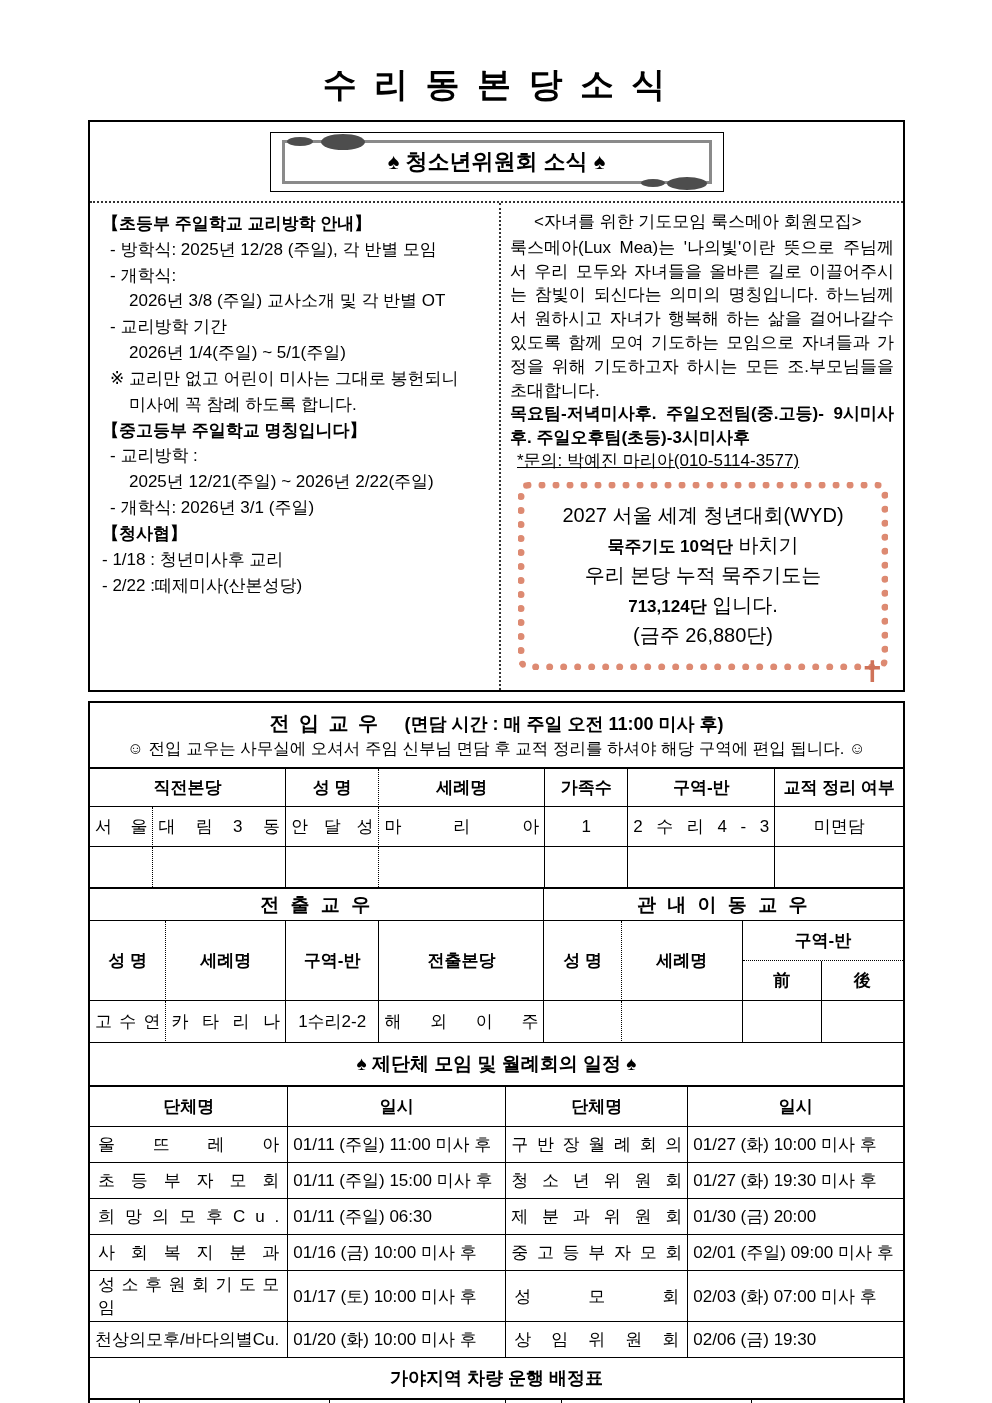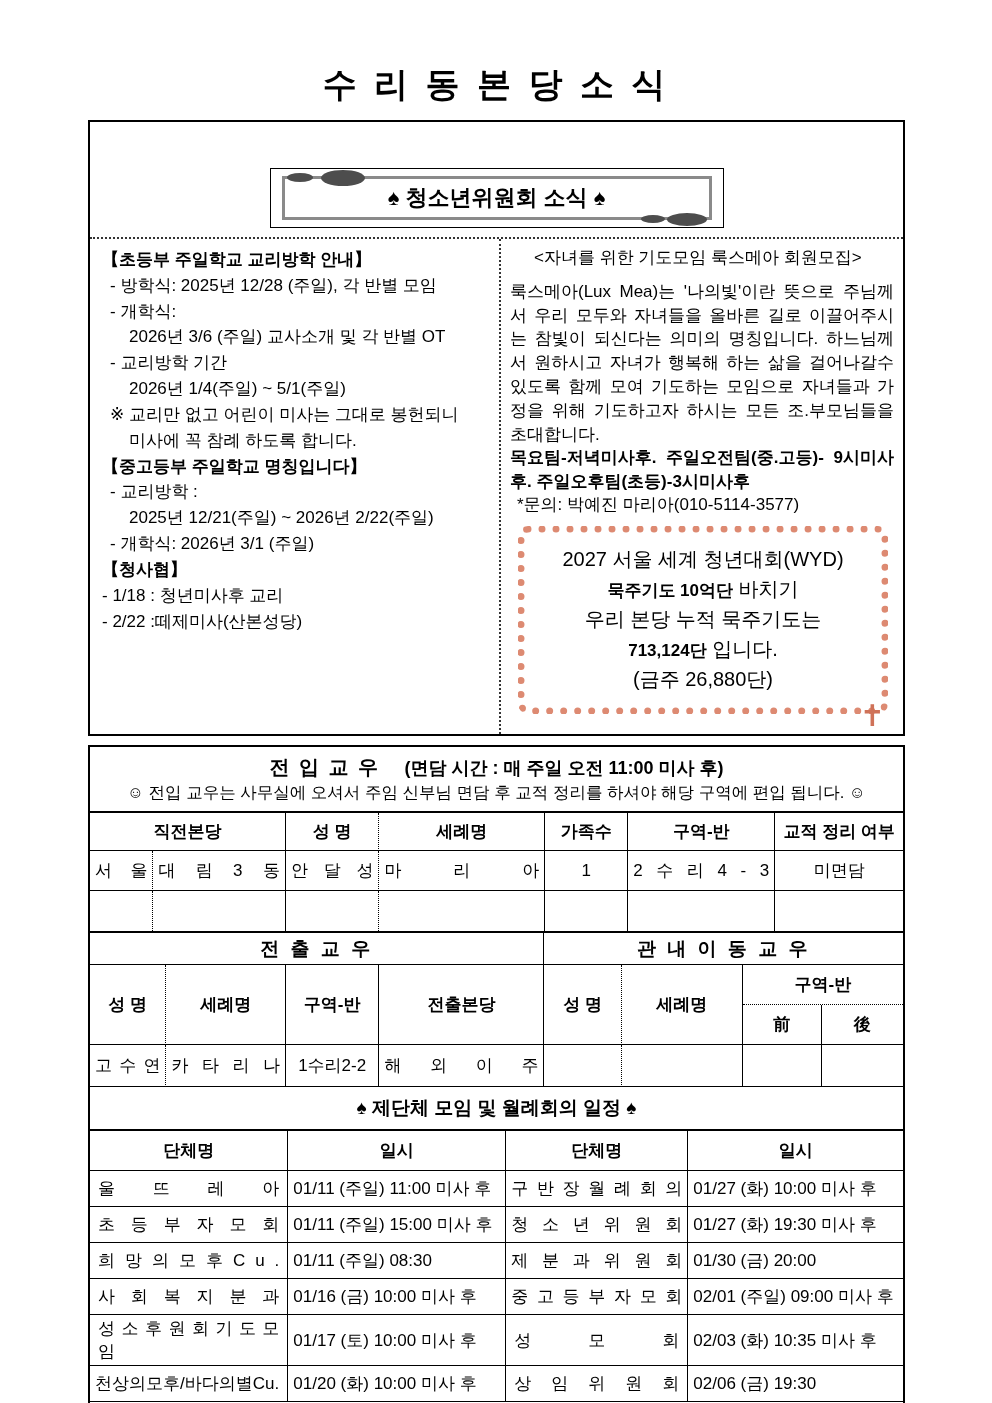--- a/index.html
+++ b/index.html
@@ -2,39 +2,39 @@
 <html><head>
 <meta charset="utf-8">
 <style>
   html,body{margin:0;padding:0;background:#fff;color:#000;}
   body{width:992px;height:1403px;overflow:hidden;font-family:"Liberation Sans","DejaVu Sans",sans-serif;}
   .page-title{text-align:center;font-weight:bold;font-size:34px;letter-spacing:4px;margin:62px 0 12px;}
   .sheet{margin-left:88px;width:817px;box-sizing:border-box;}
 
   
   .box-top{border:2px solid #000;box-sizing:border-box;}
-  .frame-wrap{padding:10px 16px 9px;display:flex;justify-content:center;border-bottom:2px dotted #333;margin-top:36px;}
+  .frame-wrap{padding:10px 16px 9px;display:flex;justify-content:center;border-bottom:2px dotted #333;}
   .frame-outer{position:relative;width:452px;height:58px;border:1px solid #000;background:#fff;}
   .frame-gray{position:absolute;left:11px;right:11px;top:7px;bottom:7px;border:3px solid #8a8a8a;}
   .blob{position:absolute;background:#4d4d4d;border-radius:50%;}
   .blob1{top:4px;left:16px;width:26px;height:9px;}
   .blob2{top:1px;left:50px;width:44px;height:16px;}
   .blob3{bottom:4px;right:58px;width:24px;height:8px;}
   .blob4{bottom:1px;right:16px;width:40px;height:13px;}
   .frame-title{position:absolute;inset:0;display:flex;align-items:center;justify-content:center;font-weight:bold;font-size:22px;}
   .cols{display:flex;align-items:stretch;}
   .col-left{width:409px;box-sizing:border-box;padding:8px 8px 10px 12px;font-size:17px;line-height:1.52;}
   .col-right{flex:1;box-sizing:border-box;border-left:2px dotted #333;padding:7px 9px 8px 9px;font-size:17px;}
   .ln-title{font-weight:bold;}
   .in1{padding-left:8px;}
   .in2{padding-left:27px;}
   .r-title{line-height:1.4;margin-left:24px;}
-  .r-body{text-align:justify;line-height:1.4;margin:10px 0 0;}
+  .r-body{text-align:justify;line-height:1.4;margin:2px 0 0;}
   .r-bold{font-weight:bold;text-align:justify;line-height:1.4;}
-  .r-contact{padding-left:7px;line-height:1.35;}
+  .r-contact{padding-left:7px;line-height:1.35;text-decoration:underline;}
   .rosary{position:relative;margin:9px 6px 12px 8px;border:7px dotted #dd8a72;border-radius:10px;padding:11px 4px 13px;text-align:center;font-size:20px;line-height:1.5;}
   .rosary .b{font-weight:bold;font-size:17px;}
   .crucifix{position:absolute;right:-4px;bottom:-24px;color:#cf7258;font-size:30px;line-height:1;}
 
   
   .box-main{border:2px solid #000;border-bottom-width:3px;margin-top:9px;box-sizing:border-box;}
   .t-in-title{text-align:center;padding-top:7px;font-weight:bold;line-height:1.3;}
   .t-in-title .big{font-size:20px;letter-spacing:2px;}
   .t-in-title .note{font-size:18px;margin-left:20px;}
   .t-in-sub{text-align:center;font-size:16.5px;padding:2px 0 7px;}
@@ -74,21 +74,21 @@
         <div class="blob blob3"></div>
         <div class="blob blob4"></div>
         <div class="frame-title">♠ 청소년위원회 소식 ♠</div>
       </div>
     </div>
     <div class="cols">
       <div class="col-left">
         <div class="ln-title">【초등부 주일학교 교리방학 안내】</div>
         <div class="in1">- 방학식: 2025년 12/28 (주일), 각 반별 모임</div>
         <div class="in1">- 개학식:</div>
-        <div class="in2">2026년 3/6 (주일) 교사소개 및 각 반별 OT</div>
+        <div class="in2">2026년 3/8 (주일) 교사소개 및 각 반별 OT</div>
         <div class="in1">- 교리방학 기간</div>
         <div class="in2">2026년 1/4(주일) ~ 5/1(주일)</div>
         <div class="in1">※ 교리만 없고 어린이 미사는 그대로 봉헌되니</div>
         <div class="in2">미사에 꼭 참례 하도록 합니다.</div>
         <div class="ln-title">【중고등부 주일학교 명칭입니다】</div>
         <div class="in1">- 교리방학 :</div>
         <div class="in2">2025년 12/21(주일) ~ 2026년 2/22(주일)</div>
         <div class="in1">- 개학식: 2026년 3/1 (주일)</div>
         <div class="ln-title">【청사협】</div>
         <div>- 1/18 : 청년미사후 교리</div>
@@ -224,35 +224,35 @@
         <td>01/27 (화) 10:00 미사 후</td>
       </tr>
       <tr class="r36">
         <td class="jd pad8">초 등 부 자 모 회</td>
         <td>01/11 (주일) 15:00 미사 후</td>
         <td class="jd">청 소 년 위 원 회</td>
         <td>01/27 (화) 19:30 미사 후</td>
       </tr>
       <tr class="r36">
         <td class="jd pad8">희 망 의 모 후 C u .</td>
-        <td>01/11 (주일) 08:30</td>
+        <td>01/11 (주일) 06:30</td>
         <td class="jd">제 분 과 위 원 회</td>
         <td>01/30 (금) 20:00</td>
       </tr>
       <tr class="r36">
         <td class="jd pad8">사 회 복 지 분 과</td>
         <td>01/16 (금) 10:00 미사 후</td>
         <td class="jd">중 고 등 부 자 모 회</td>
         <td>02/01 (주일) 09:00 미사 후</td>
       </tr>
       <tr class="r36">
         <td class="jd pad8">성 소 후 원 회 기 도 모 임</td>
         <td>01/17 (토) 10:00 미사 후</td>
         <td class="jd pad8">성 모 회</td>
-        <td>02/03 (화) 10:35 미사 후</td>
+        <td>02/03 (화) 07:00 미사 후</td>
       </tr>
       <tr class="r36">
         <td>천상의모후/바다의별Cu.</td>
         <td>01/20 (화) 10:00 미사 후</td>
         <td class="jd pad8">상 임 위 원 회</td>
         <td>02/06 (금) 19:30</td>
       </tr>
     </tbody>
       </table>
 

